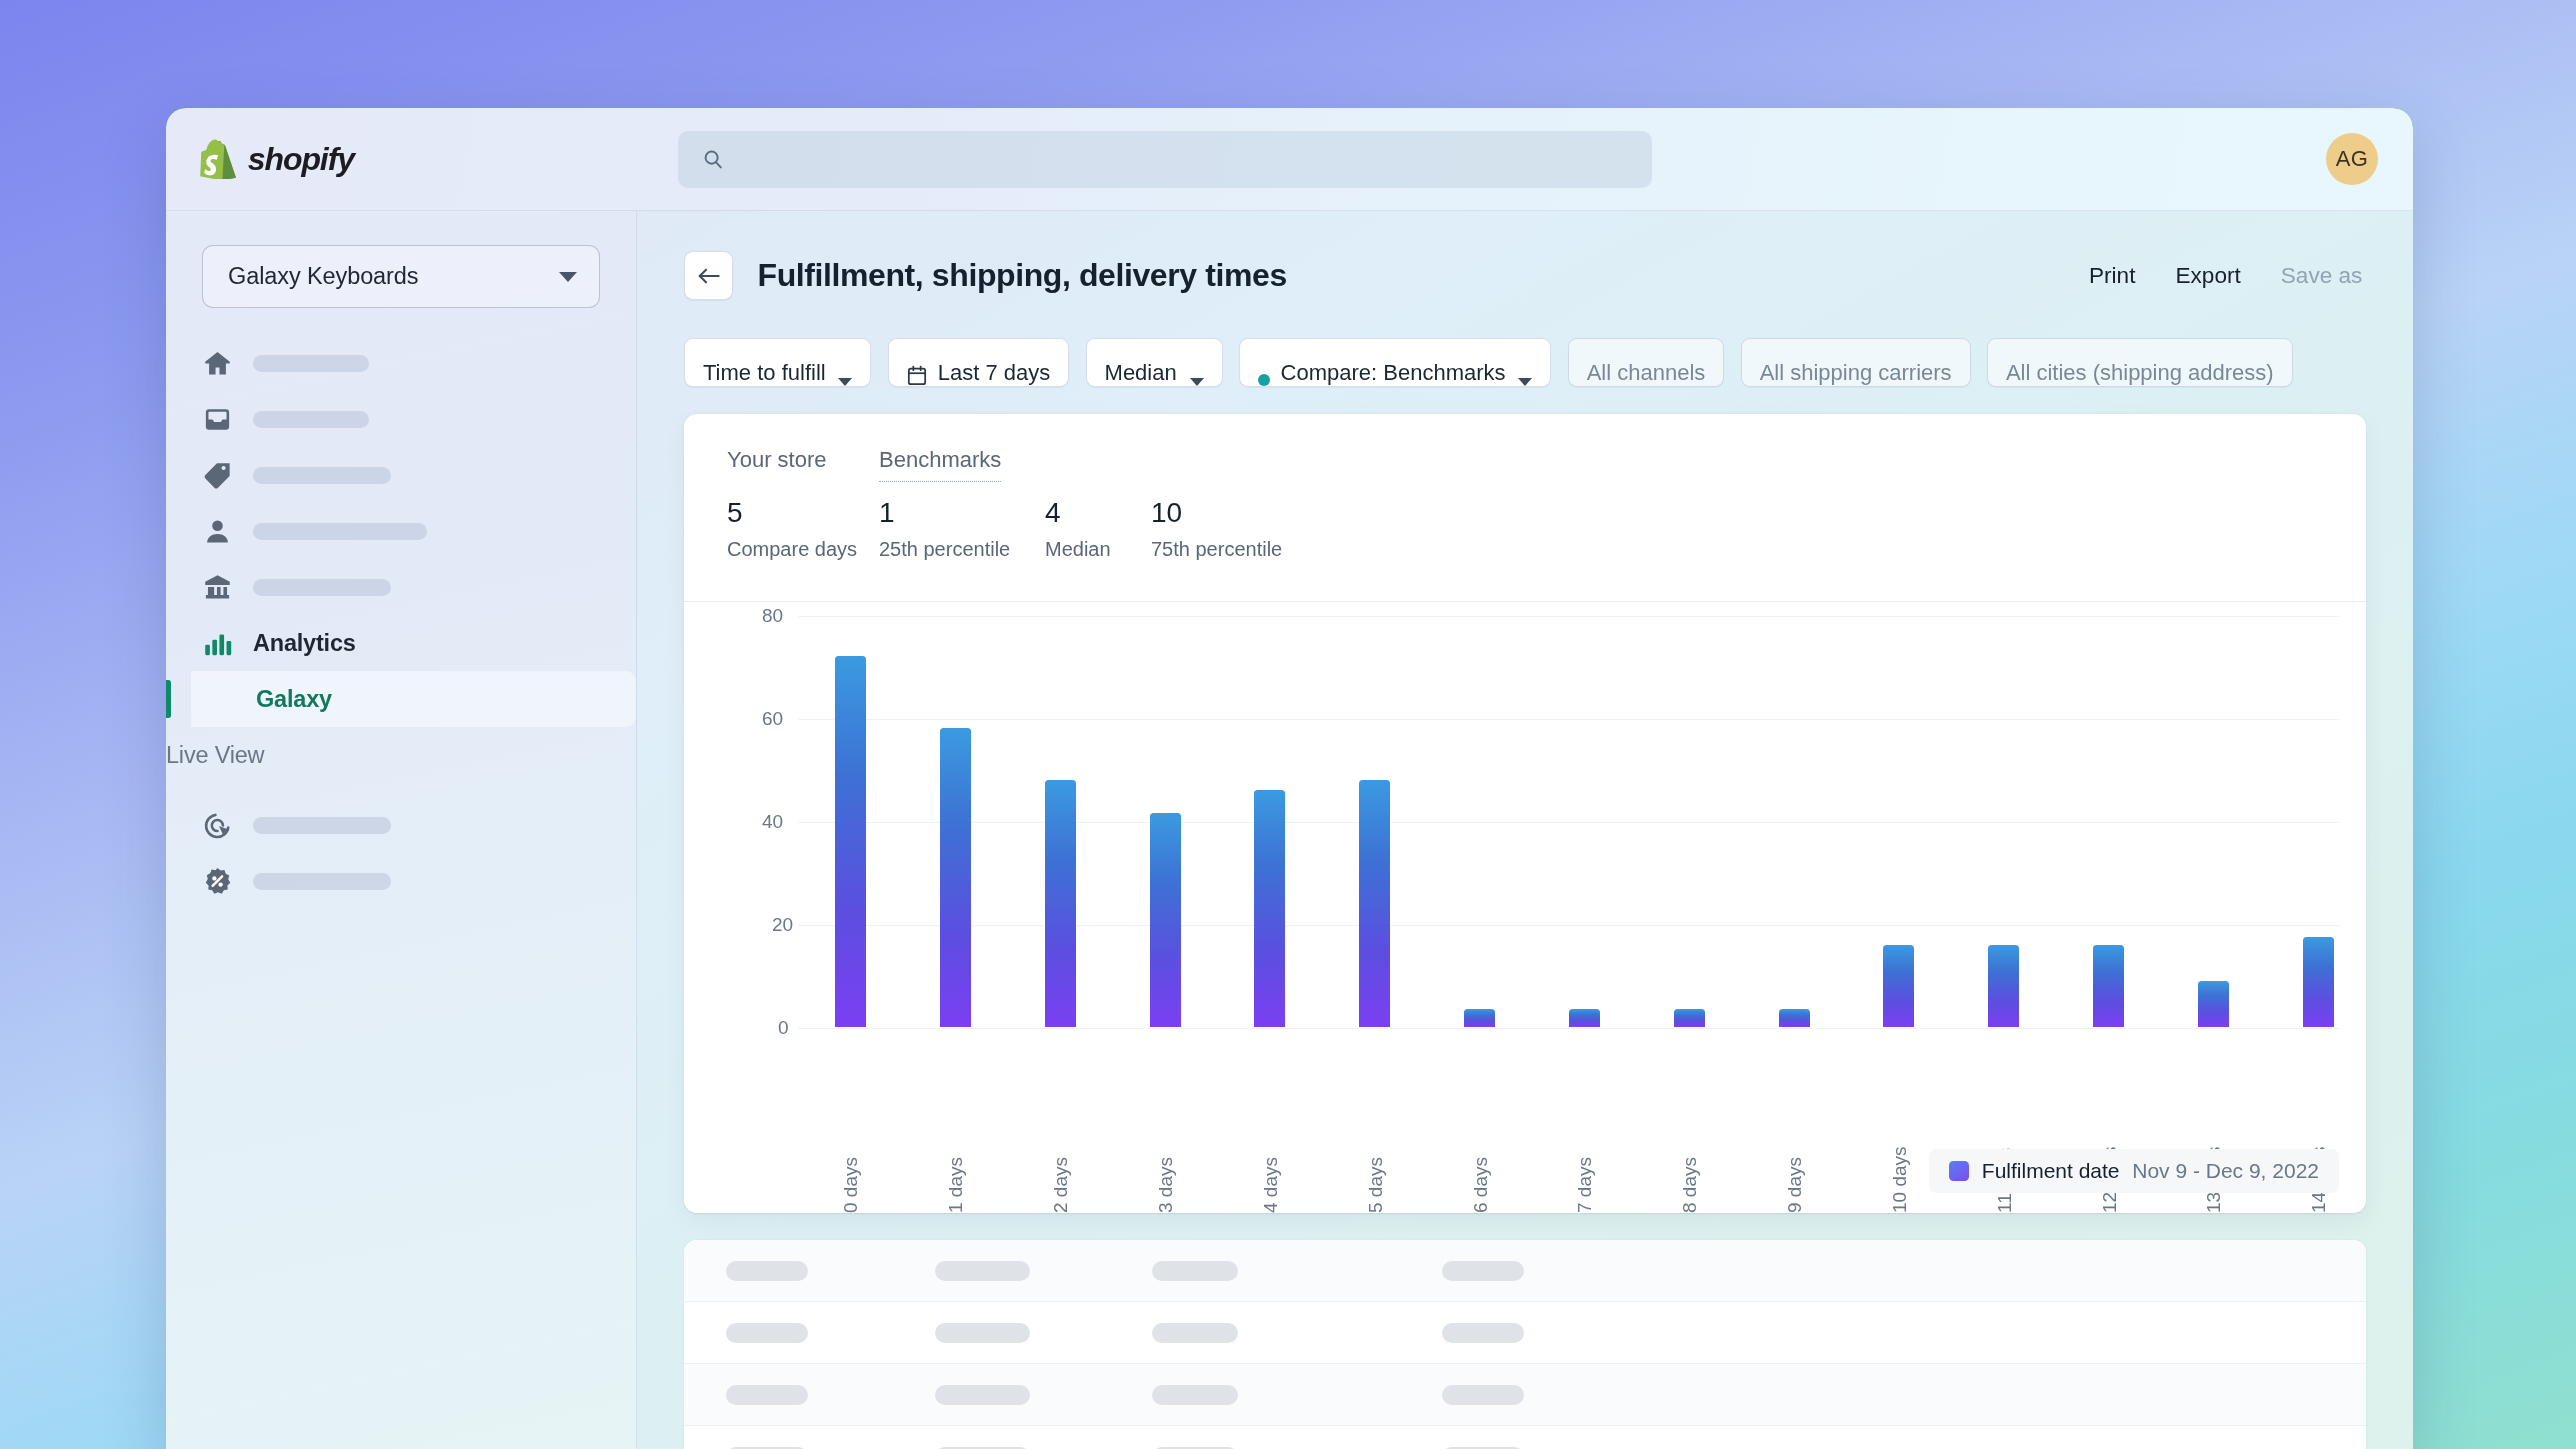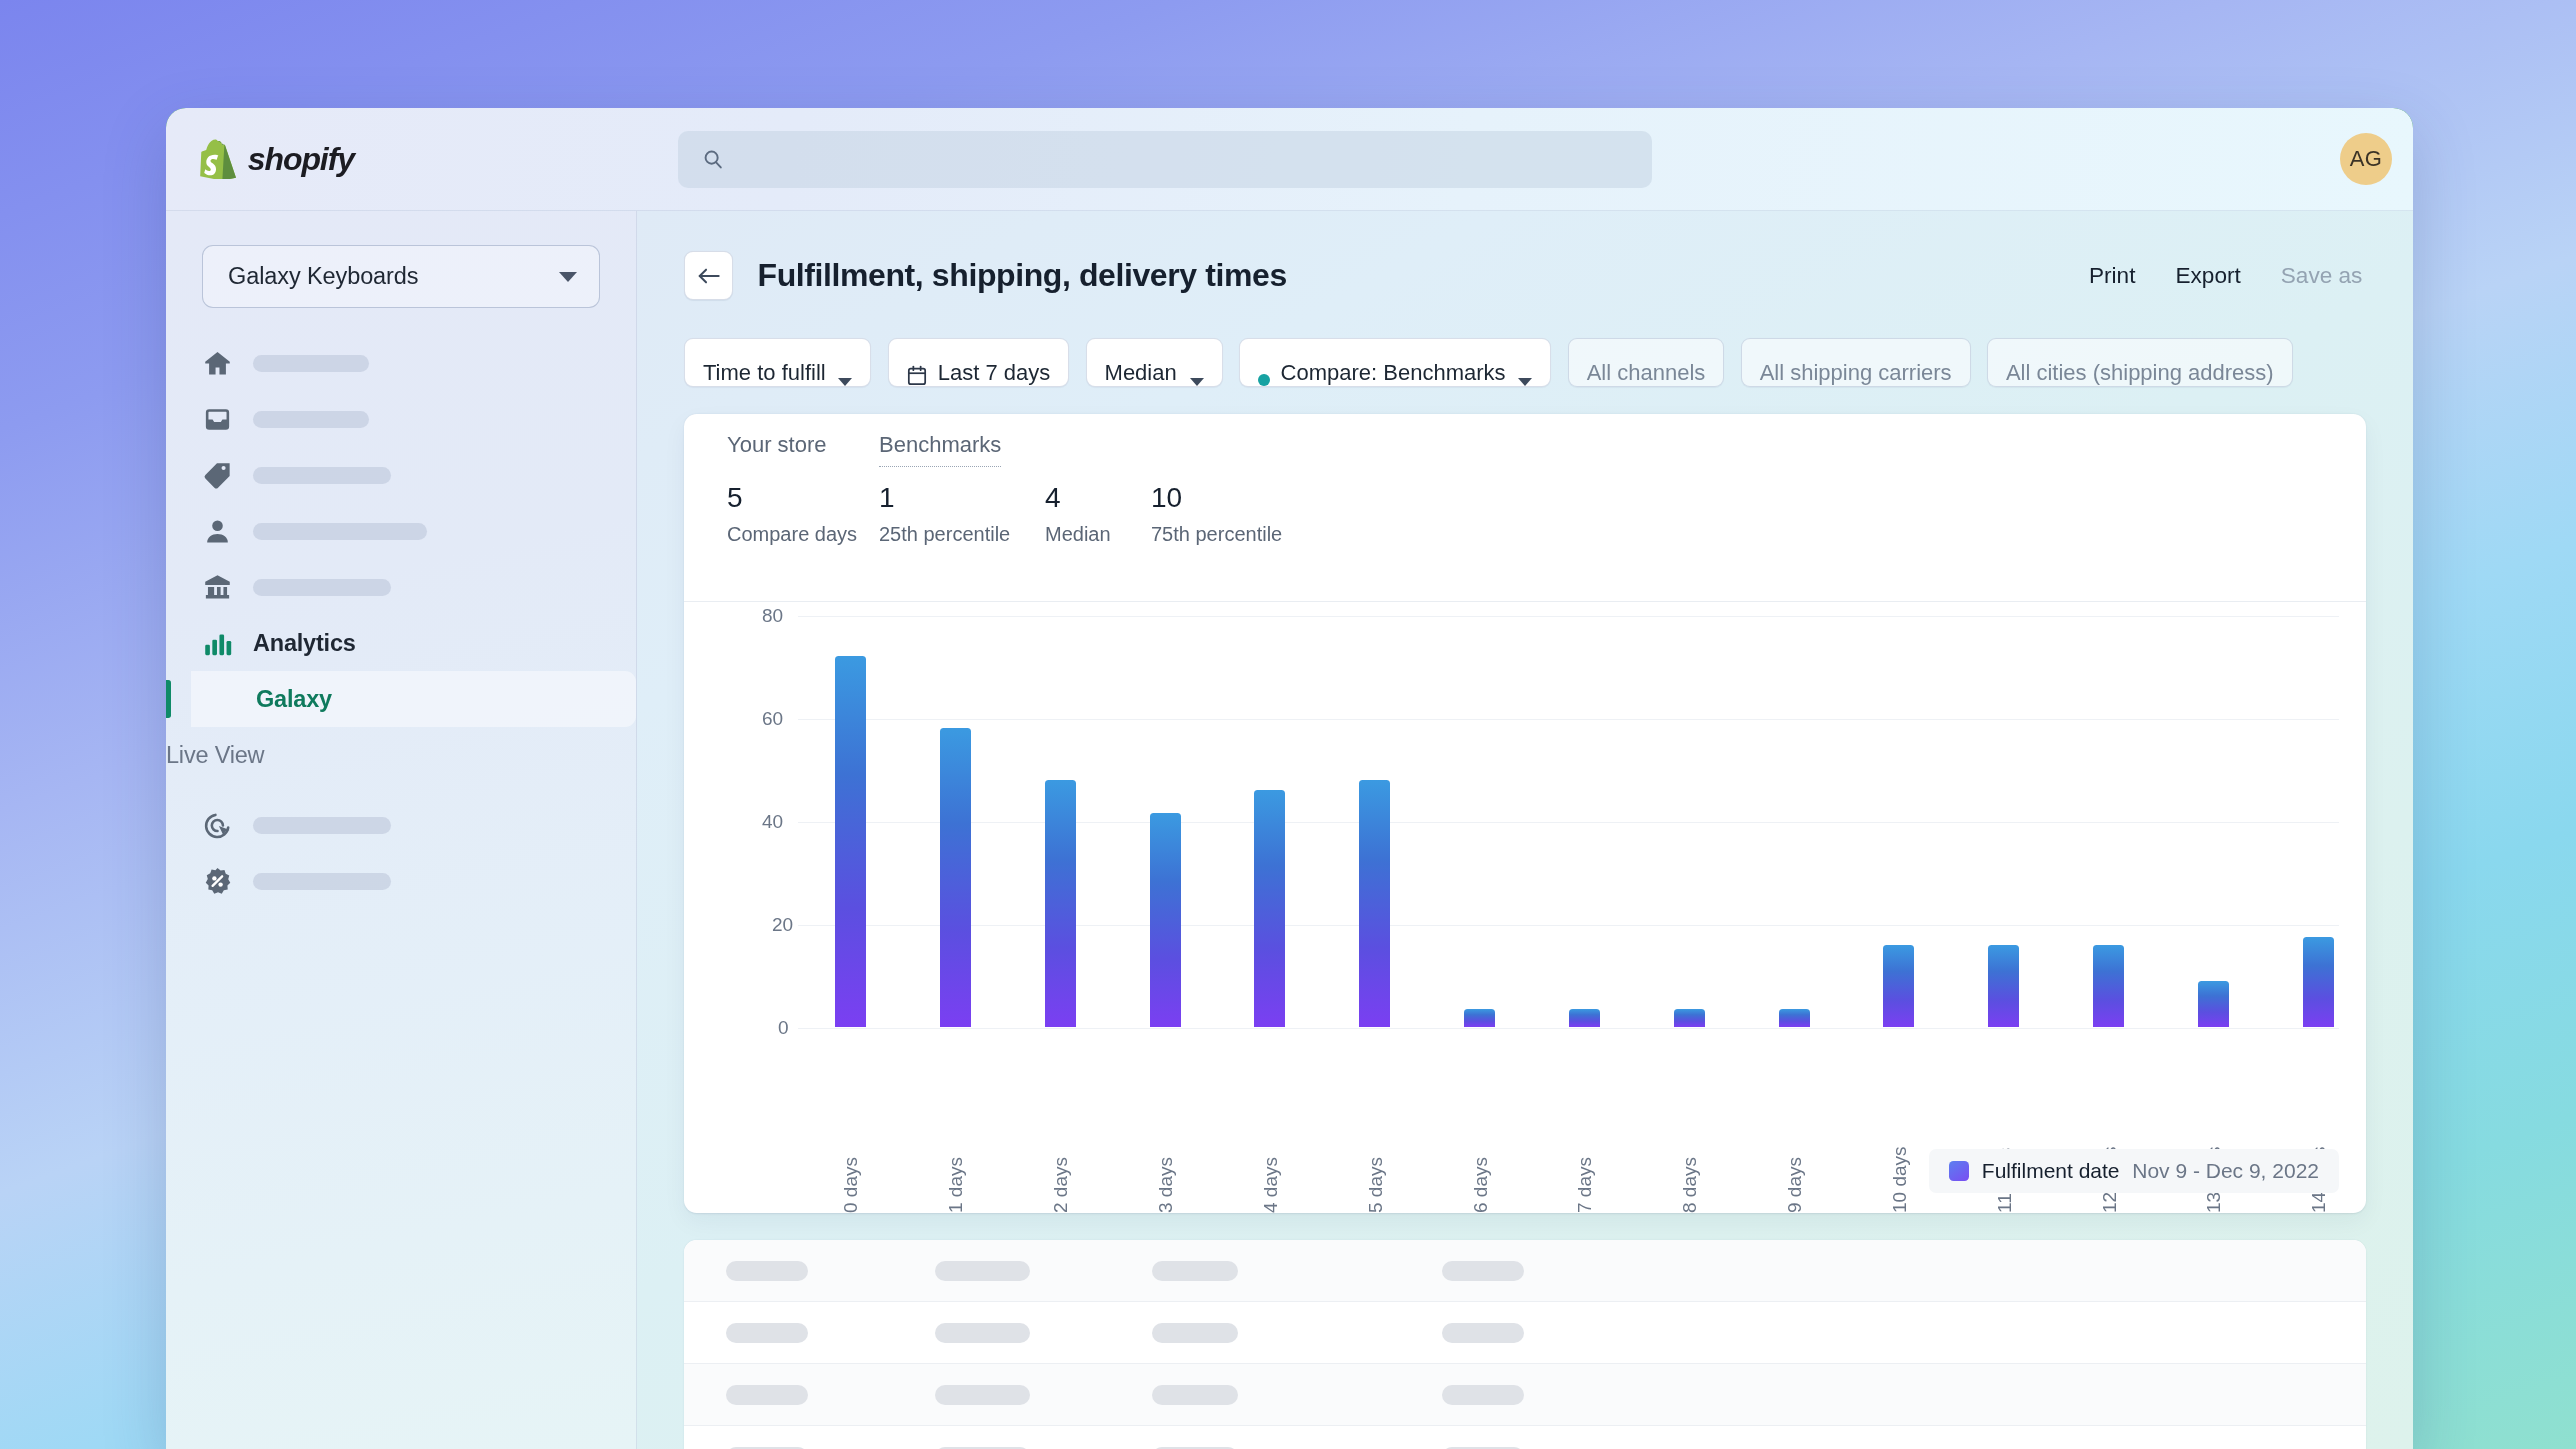--- a/index.html
+++ b/index.html
@@ -35,21 +35,21 @@
     background: rgba(196,210,226,.52);
     display:flex; align-items:center; padding: 0 23.5px; gap: 12.7px;
     margin-left: 7.2px;
   }
   #search-box .mag { width:22px; height:22px; flex:none; }
   #search-input {
     border:0; background:transparent; outline:none; flex:1;
     font-family:inherit; font-size:22px; color:#475569;
   }
   #avatar {
-    position:absolute; right: 21px; top: 25px;
+    position:absolute; right: 35px; top: 25px;
     width: 52px; height: 52px; border-radius: 50%;
     background: #eecd8a; color:#3b3326;
     display:flex; align-items:center; justify-content:center;
     font-size: 22px; letter-spacing:0.3px;
   }
   
   #body-row { display:flex; height: calc(100% - 103px); }
   
   #sidebar {
     width: 471px; flex:none; position:relative;
@@ -114,21 +114,21 @@
   .pill.ghost { background: rgba(255,255,255,.55); color:#7a8797; }
   .pill .chev { width:0;height:0;border-left:7.2px solid transparent;border-right:7.2px solid transparent;
                 border-top:8.2px solid #3d4a5c; margin-left:1.8px; }
   .teal-dot { width:11.8px;height:11.8px;border-radius:50%;background:#17a2a2; }
   
   #chart-card {
     margin-top: 27px; background:#fff; border-radius: 12.7px; height: 799px;
     box-shadow:0 0.9px 1.8px rgba(25,45,85,.10), 0 9px 23.5px rgba(25,45,85,.05);
     position:relative; overflow:hidden;
   }
-  #summary { padding: 18px 43px 0 43px; }
+  #summary { padding: 33px 43px 0 43px; }
   .sum-heads { display:flex; gap: 0; }
   .sum-head { font-size: 22px; color:#5b6676; }
   .sum-head.bm { position:relative; }
   .sum-head.bm::after{content:"";position:absolute;left:0;right:0;bottom:-9px;
     border-bottom:1.8px dotted #9aa5b4;}
   .sum-vals { display:flex; margin-top: 23.5px; }
   .sum-num { font-size: 28px; color:#16202e; font-weight:400; }
   .sum-cap { font-size: 20px; color:#5b6676; margin-top: 9px; }
   #summary-rule { position:absolute; left:0; right:0; top: 187px; border-top:0.9px solid #e9edf2; }
   

